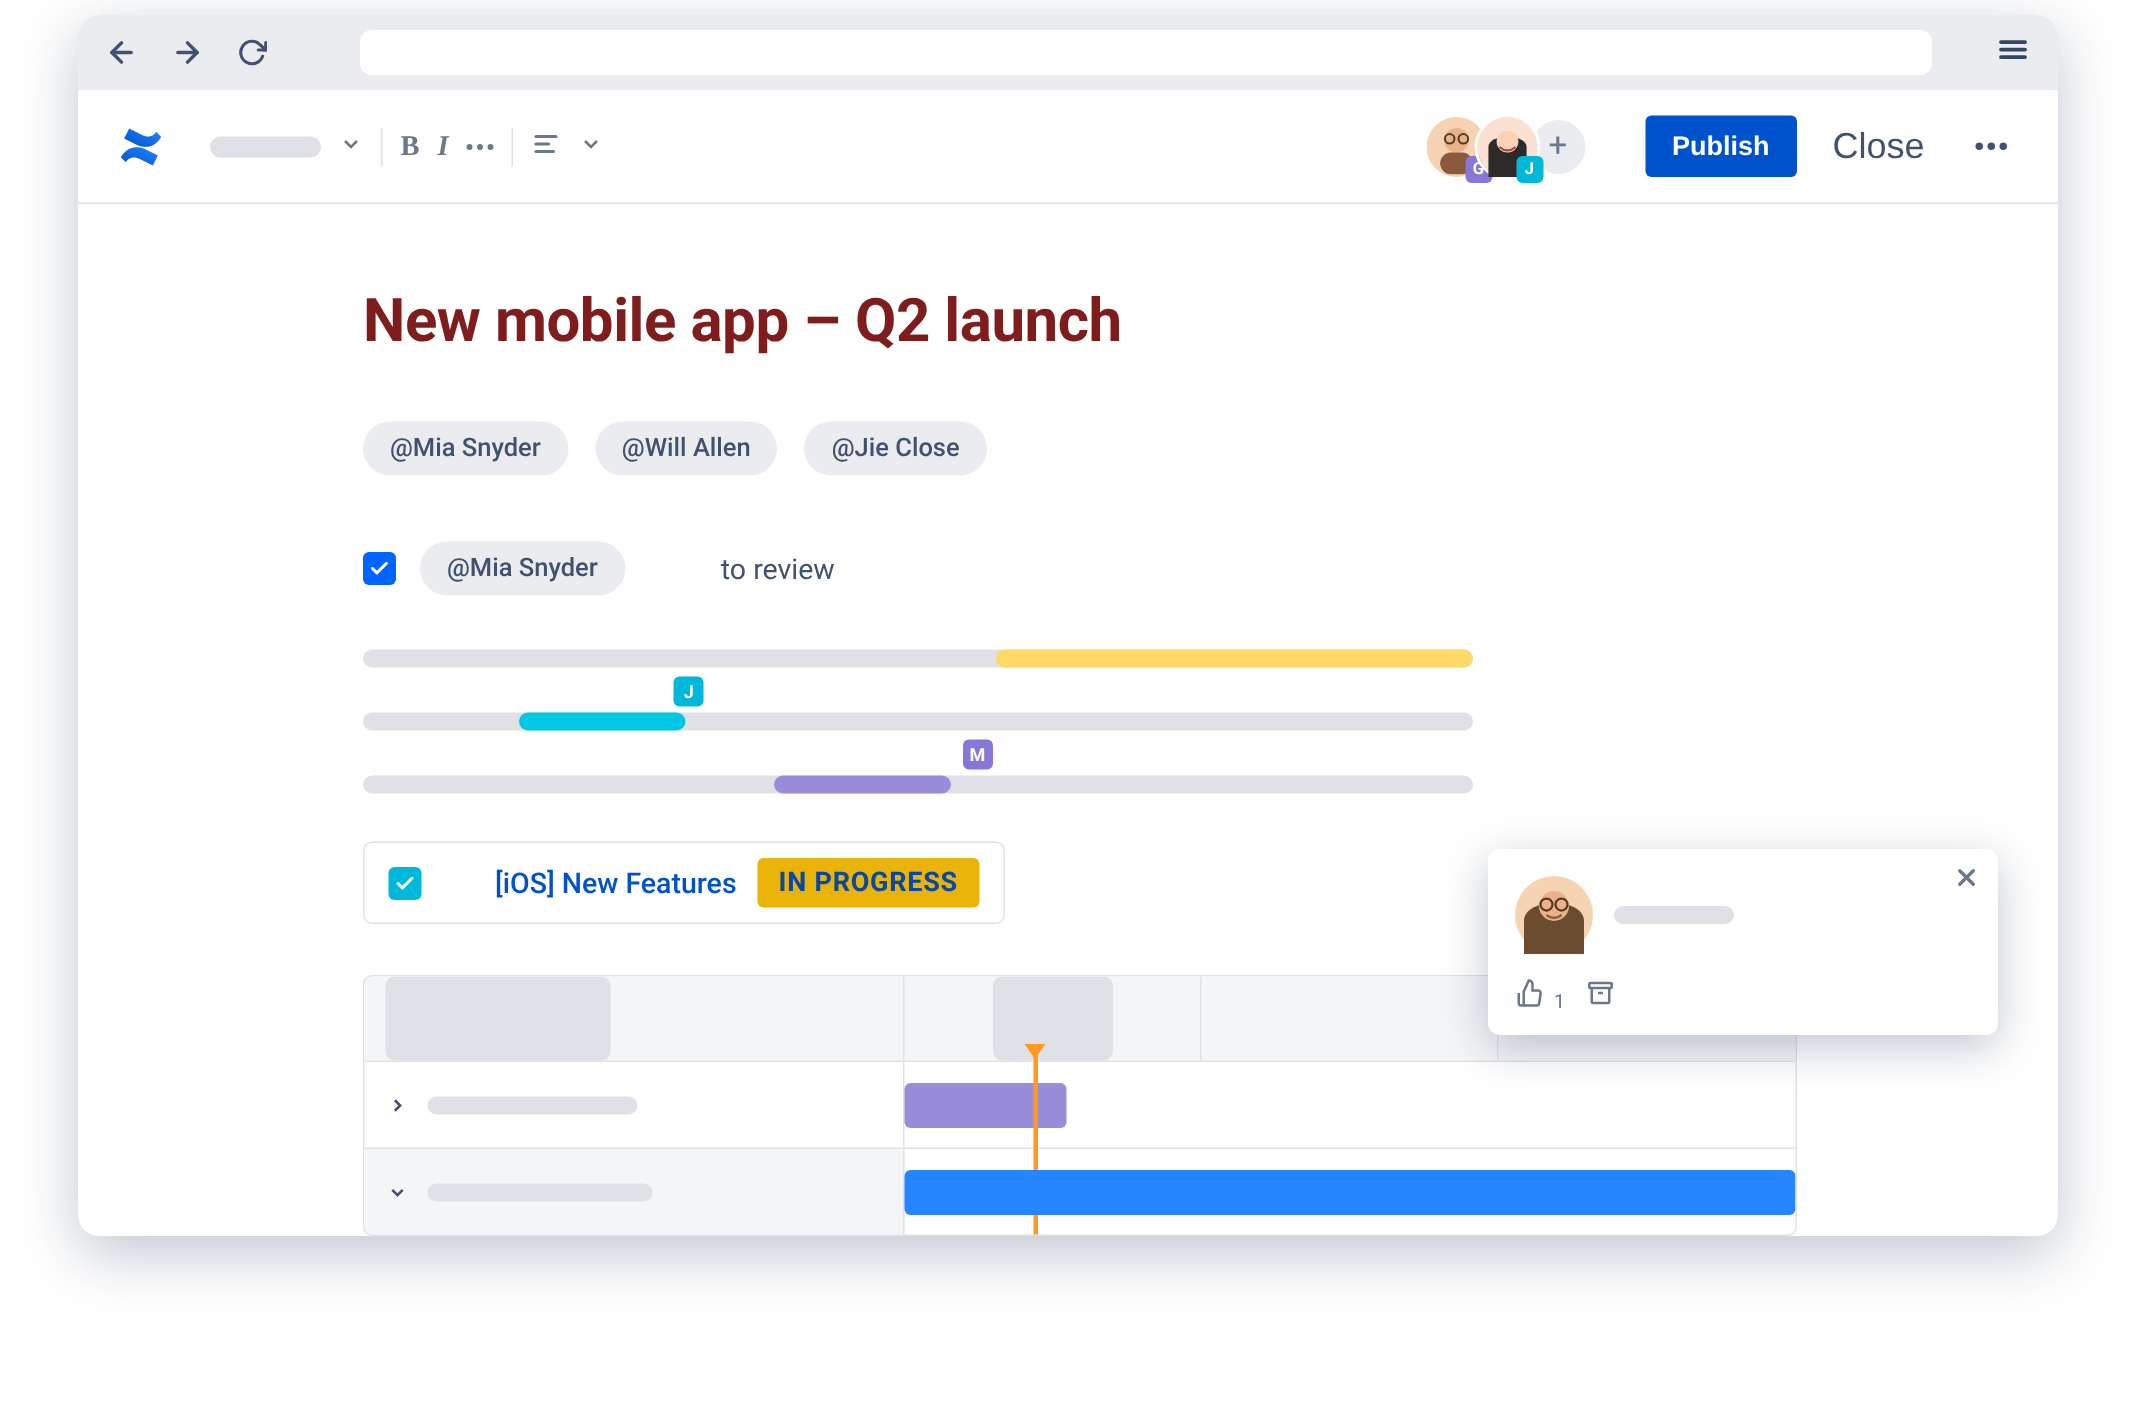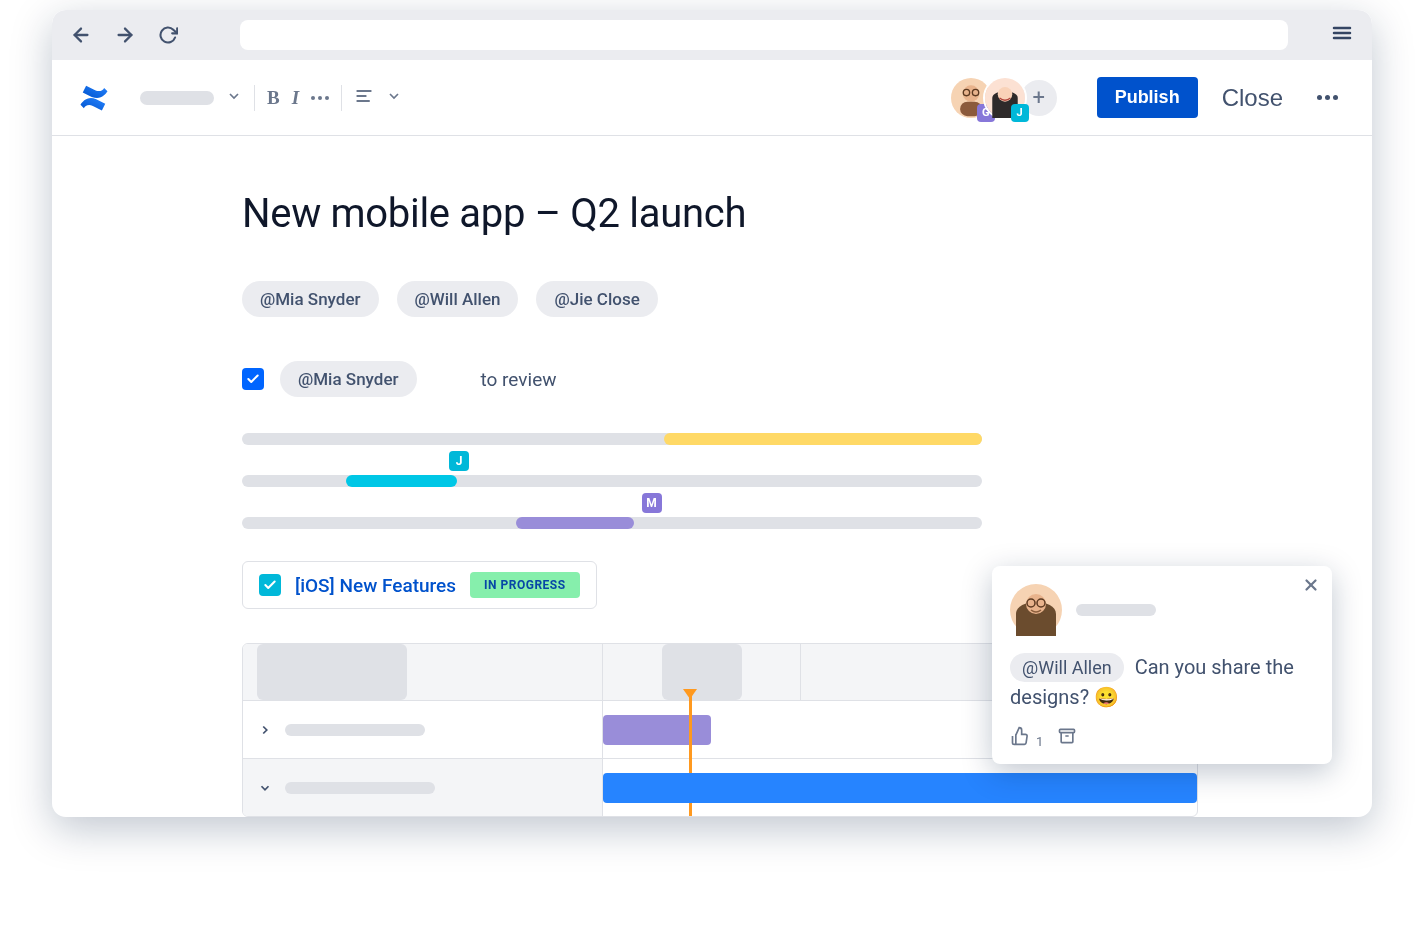--- a/index.html
+++ b/index.html
@@ -98,21 +98,21 @@
     .more-btn{margin-left:8px; cursor:pointer; color:#42526E; display:flex; gap:3px; padding:10px;}
     .more-btn span{width:5px; height:5px; background:#42526E; border-radius:50%;}
 
     
     .page-content{
       padding: 54px 0 0 0;
       position: relative;
     }
     .inner{width:960px; margin-left:190px; position:relative;}
     h1.page-title{
-      color:#0f172a; font-size:40px; font-weight:400; letter-spacing:-0.3px;
+      color:#7f1d1d; font-size:40px; font-weight:700; letter-spacing:-0.3px;
     }
     .mentions{margin-top:44px; display:flex; gap:18px;}
     .pill{
       background:#EBECF0; color:#42526E; border-radius:22px;
       padding:8px 18px; font-size:17px; font-weight:500;
     }
     .task-row{margin-top:44px; display:flex; align-items:center; gap:16px;}
     .checkbox{
       width:22px;height:22px; border-radius:4px; background:#0065FF;
       display:flex;align-items:center;justify-content:center;
@@ -130,23 +130,23 @@
     }
 
     
     .issue-card{
       margin-top:8px;
       display:inline-flex; align-items:center; gap:14px;
       border:1px solid #DFE1E6; border-radius:6px;
       padding:10px 16px;
     }
     .issue-check{width:22px;height:22px;border-radius:4px;background:#00B8D9;display:flex;align-items:center;justify-content:center;}
-    .issue-title{color:#0052CC; font-size:19px; font-weight:500;}
+    .issue-title{color:#0052CC; font-size:19px; font-weight:500;margin-left:35px;}
     .lozenge{
-      background:#86efac; color:#0747A6; font-size:12px; font-weight:700;
+      background:#eab308; color:#0747A6; font-size:18px; font-weight:700;
       padding:6px 14px; border-radius:4px; letter-spacing:0.5px;
     }
 
     
     .gantt{
       margin-top:34px;
       border:1px solid #DFE1E6; border-radius:6px; overflow:hidden;
       width:956px;
     }
     .gantt-header{
@@ -400,24 +400,20 @@
               <circle cx="26" cy="26" r="26" fill="#F6D3B3"></circle>
               <path d="M6 30c0-16 40-16 40 0v22H6z" fill="#6B4C2E"></path>
               <circle cx="26" cy="20" r="10" fill="#E8B38C"></circle>
               <circle cx="21" cy="19" r="4" fill="none" stroke="#5C3A21" stroke-width="1.5"></circle>
               <circle cx="31" cy="19" r="4" fill="none" stroke="#5C3A21" stroke-width="1.5"></circle>
               <path d="M21 26q5 4 10 0" stroke="#8B5E3C" stroke-width="1.5" fill="none"></path>
             </svg>
         </div>
         <div class="ph-bar" style="width:80px"></div>
       </div>
-      <div class="pop-body">
-        <span class="pop-mention">@Will Allen</span>
-        <span style="margin-left:6px">Can you share the designs?  😀</span>
-      </div>
       <div class="pop-actions">
         <span>
           <svg width="20" height="20" viewBox="0 0 24 24" fill="none" stroke="currentColor" stroke-width="2">
               <path d="M7 22V10M3 12v8a2 2 0 0 0 2 2h12.3a2 2 0 0 0 2-1.7l1.2-8a2 2 0 0 0-2-2.3H14V5a3 3 0 0 0-3-3l-4 9"></path>
             </svg>
           <span class="like-count">1</span>
         </span>
         <span>
           <svg width="20" height="20" viewBox="0 0 24 24" fill="none" stroke="currentColor" stroke-width="2">
               <rect x="3" y="4" width="18" height="4" rx="1"></rect>

